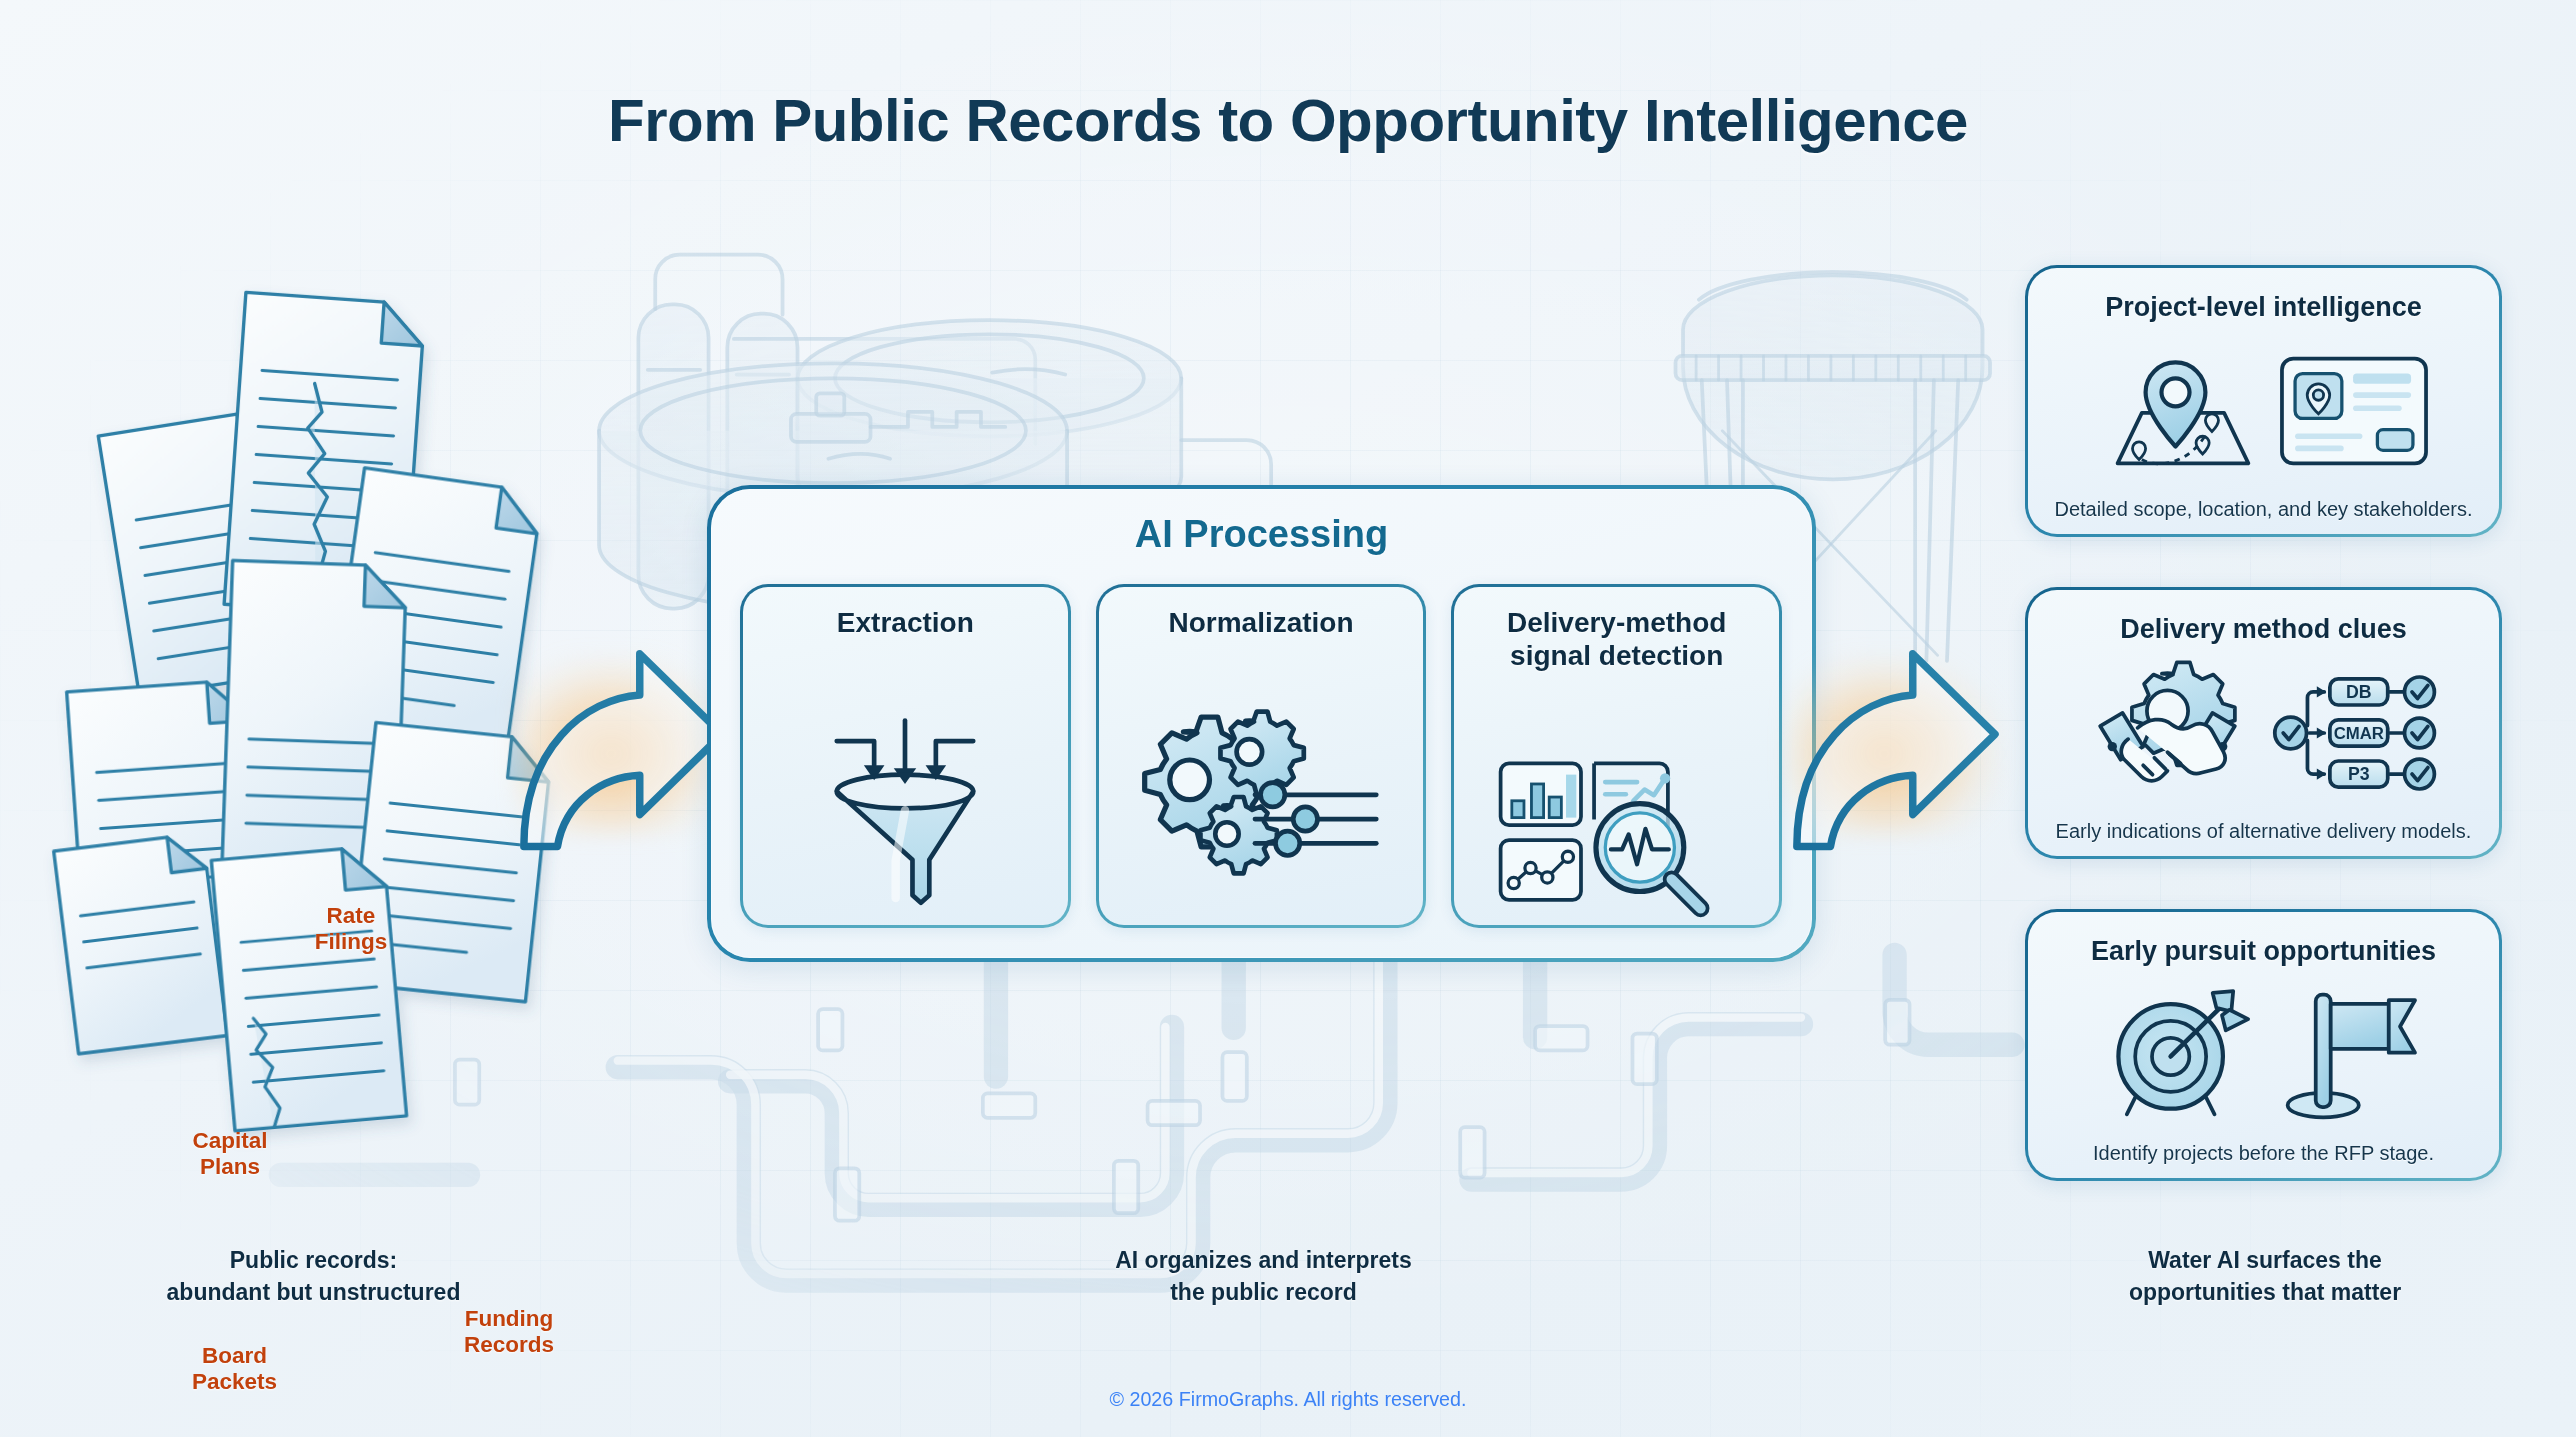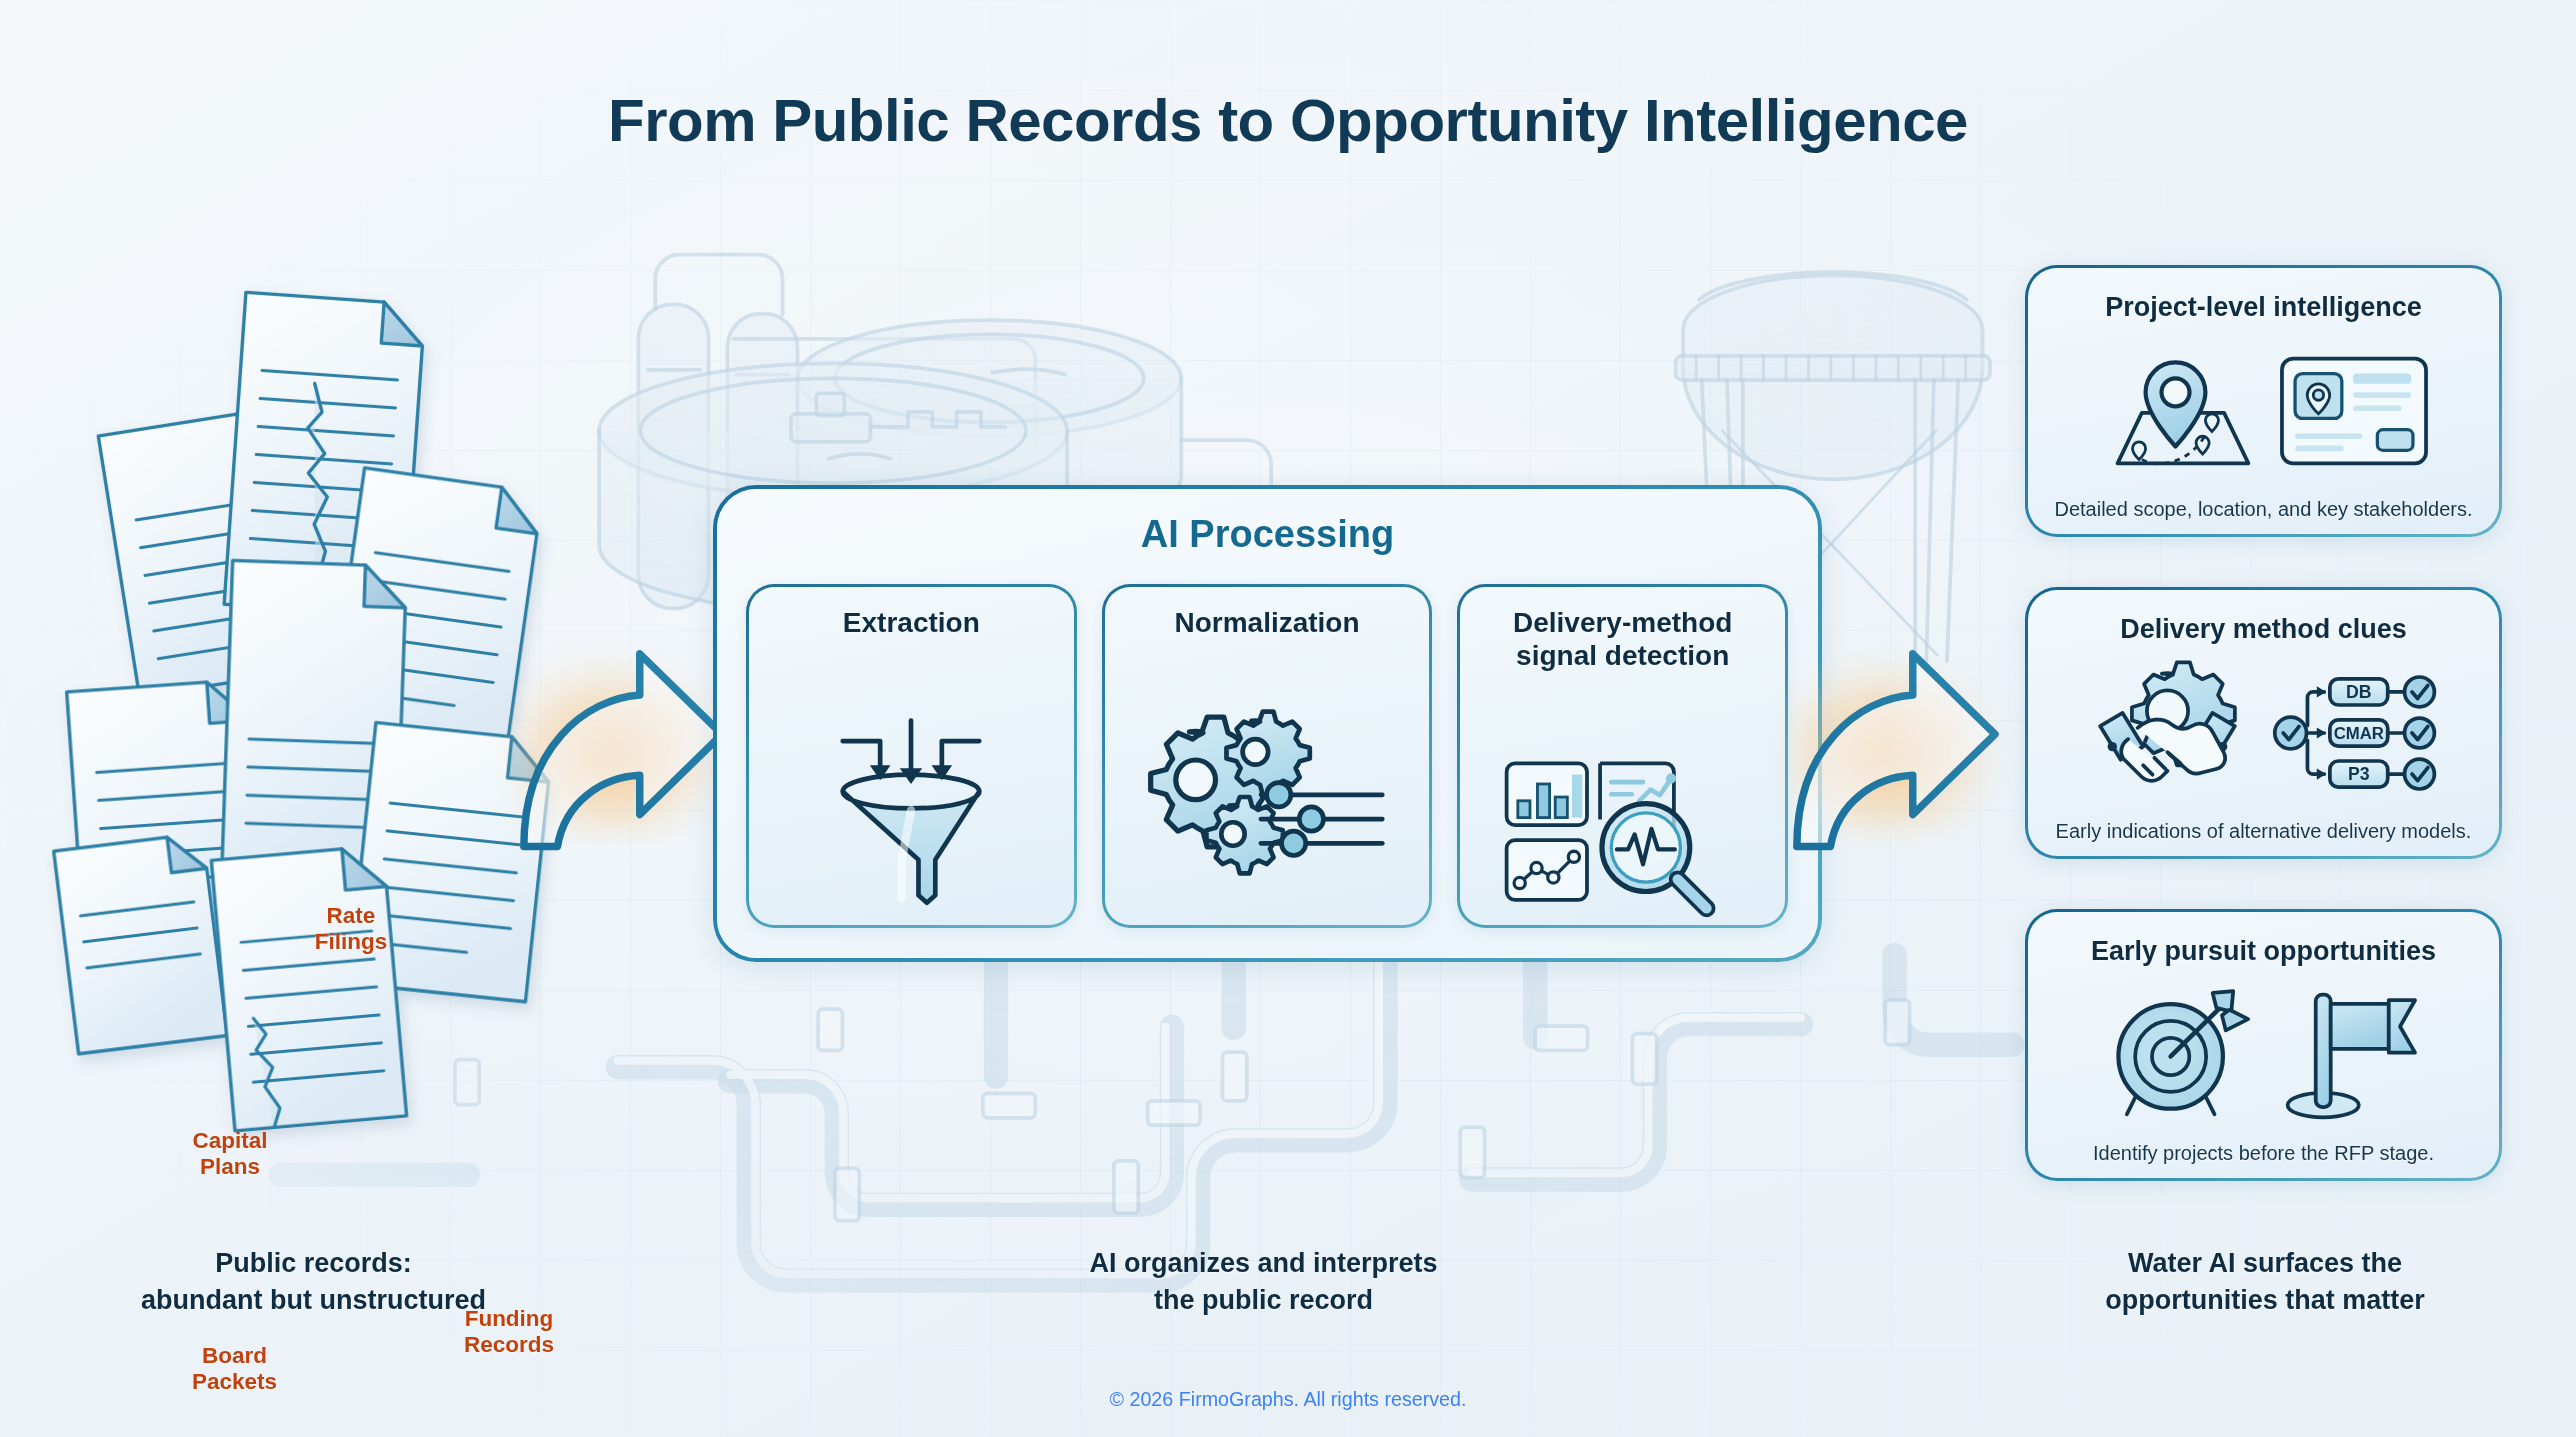--- a/index.html
+++ b/index.html
@@ -111,21 +111,20 @@
     background: linear-gradient(165deg, #f5fafd 0%, #eef6fb 55%, #e9f3fa 100%);
     box-shadow: 0 5.6px 28px rgba(30,100,150,0.13), 0 0 0 0.9px rgba(255,255,255,0.5) inset;
   }
   
   #ai-panel {
     border: none;
     background:
       linear-gradient(165deg, #f6fafd 0%, #eff6fb 55%, #eaf4fa 100%) padding-box,
       linear-gradient(150deg, #1a6f9c 0%, #2684ad 40%, #53aac1 100%) border-box;
     border: 4.7px solid transparent;
-    margin-left: 6px;
   }
 
   #ai-panel-title {
     position: absolute;
     top: 24px;
     left: 0;
     width: 100%;
     text-align: center;
     font-size: 38px;
     font-weight: bold;
@@ -219,21 +218,21 @@
     text-align: center;
     font-size: 20px;
     color: #16364c;
     text-shadow: 0 0.9px 0.9px rgba(255,255,255,0.85);
   }
 
   
   .bottom-caption {
     position: absolute;
     top: 1245px;
-    font-size: 27px;
+    font-size: 23px;
     font-weight: bold;
     color: #0e2c42;
     text-align: center;
     line-height: 1.38;
     text-shadow: 0 0.9px 1.9px rgba(255,255,255,0.85);
   }
   #caption-left   { left: 28px;   width: 571px; }
   #caption-center { left: 1020px; width: 487px; }
   #caption-right  { left: 1984px; width: 562px; }
 

